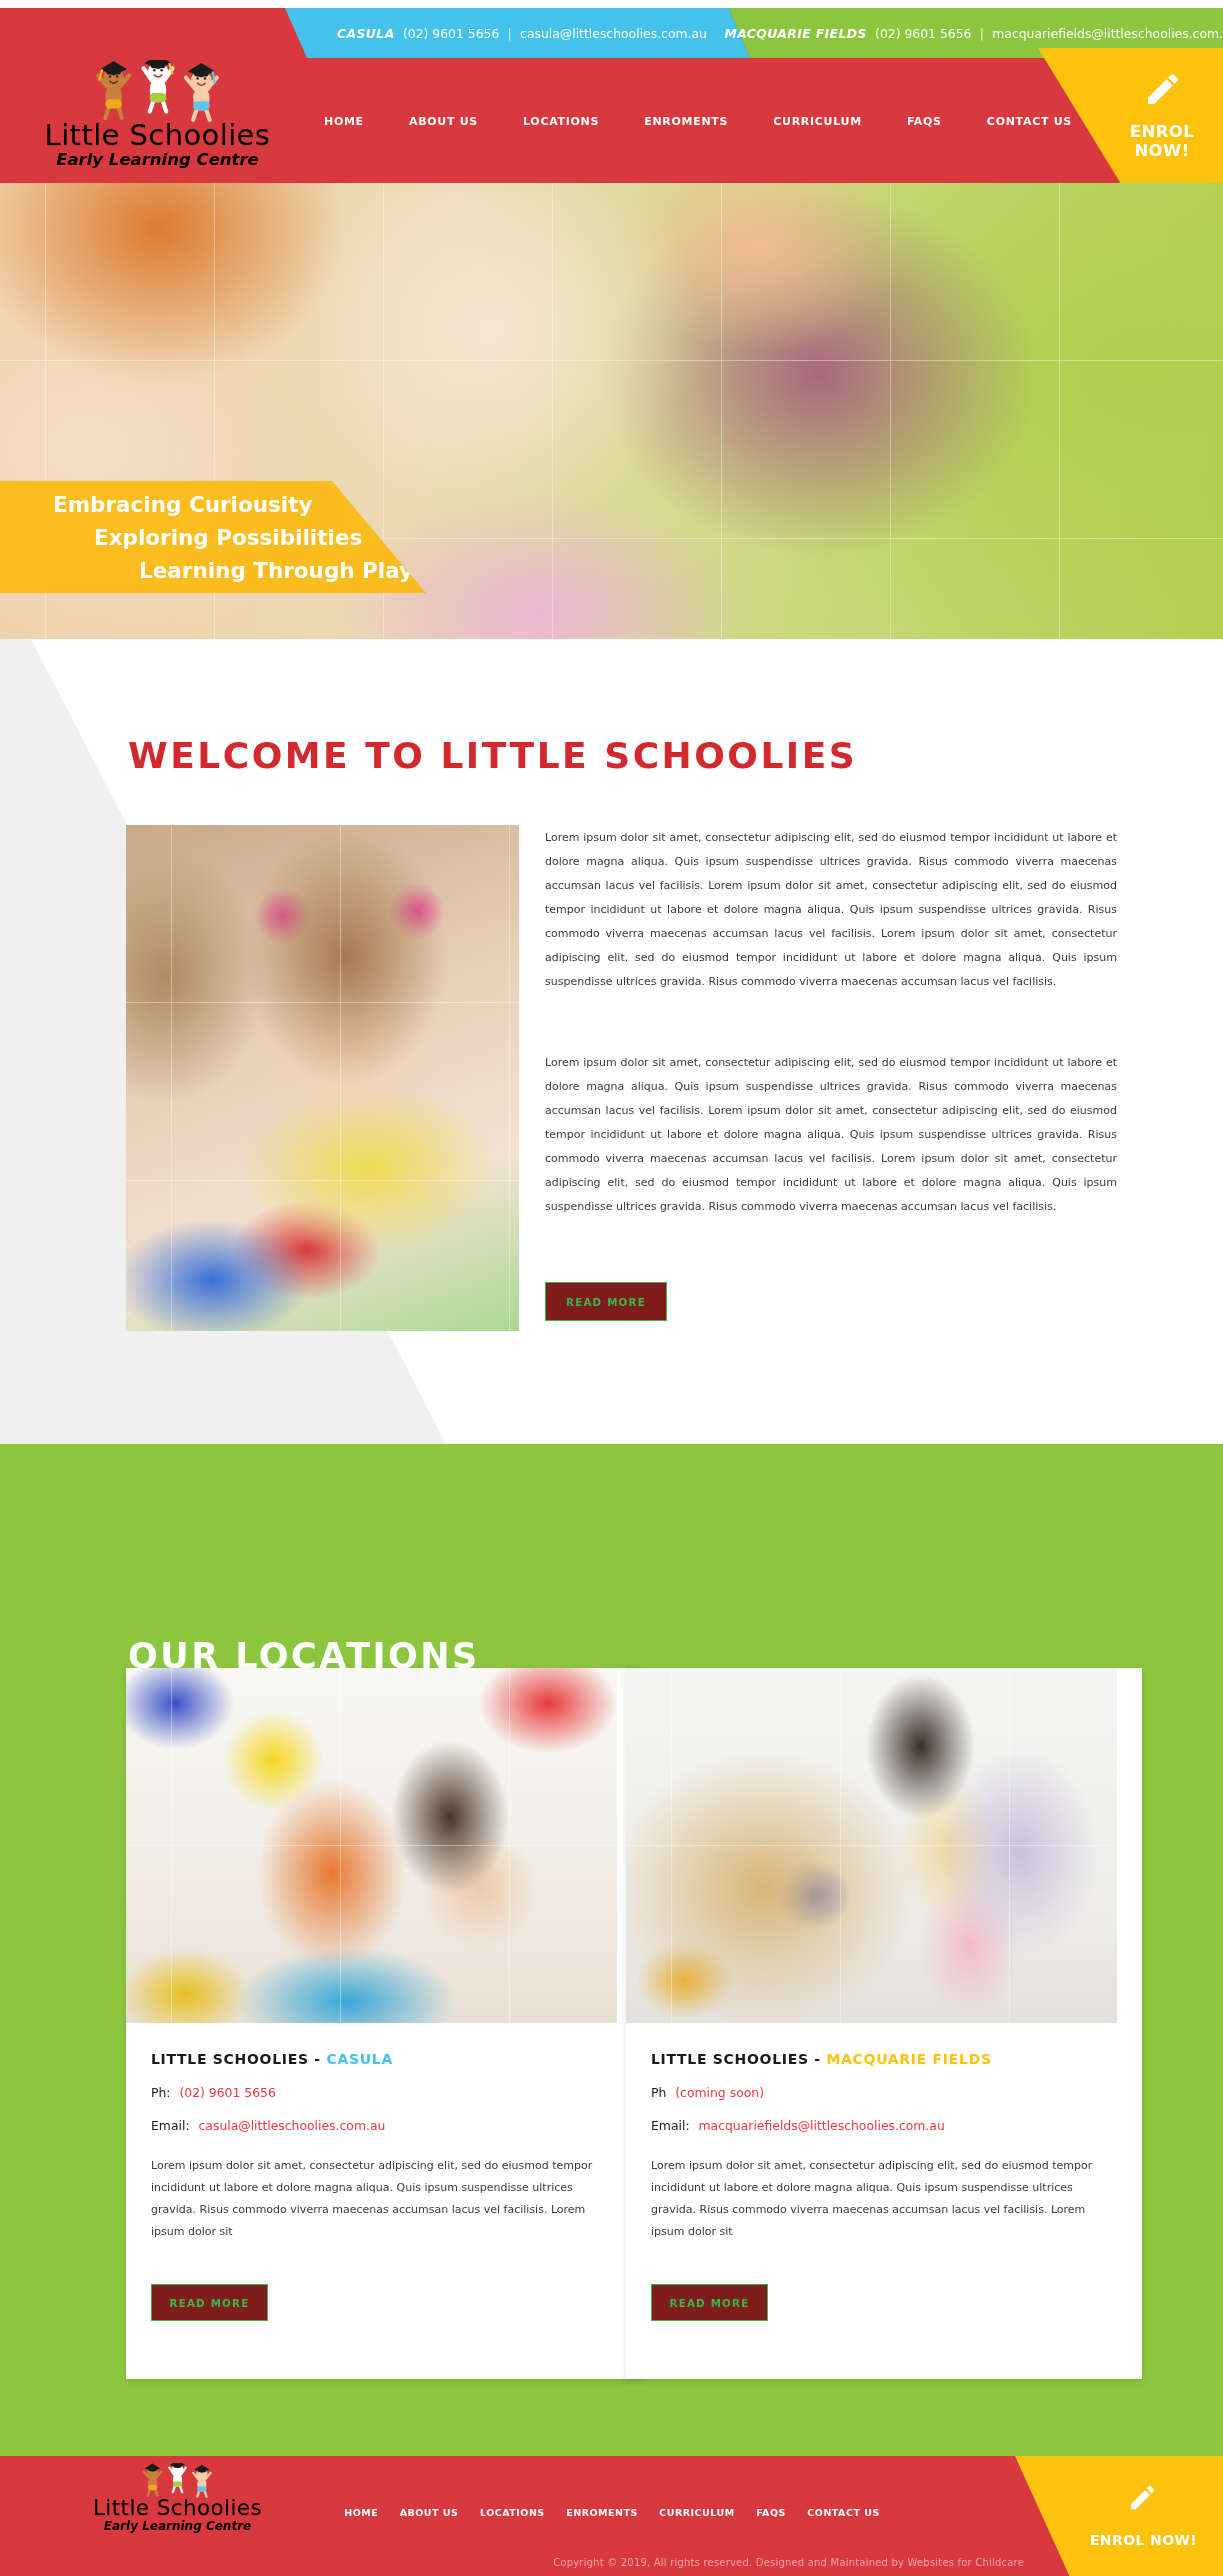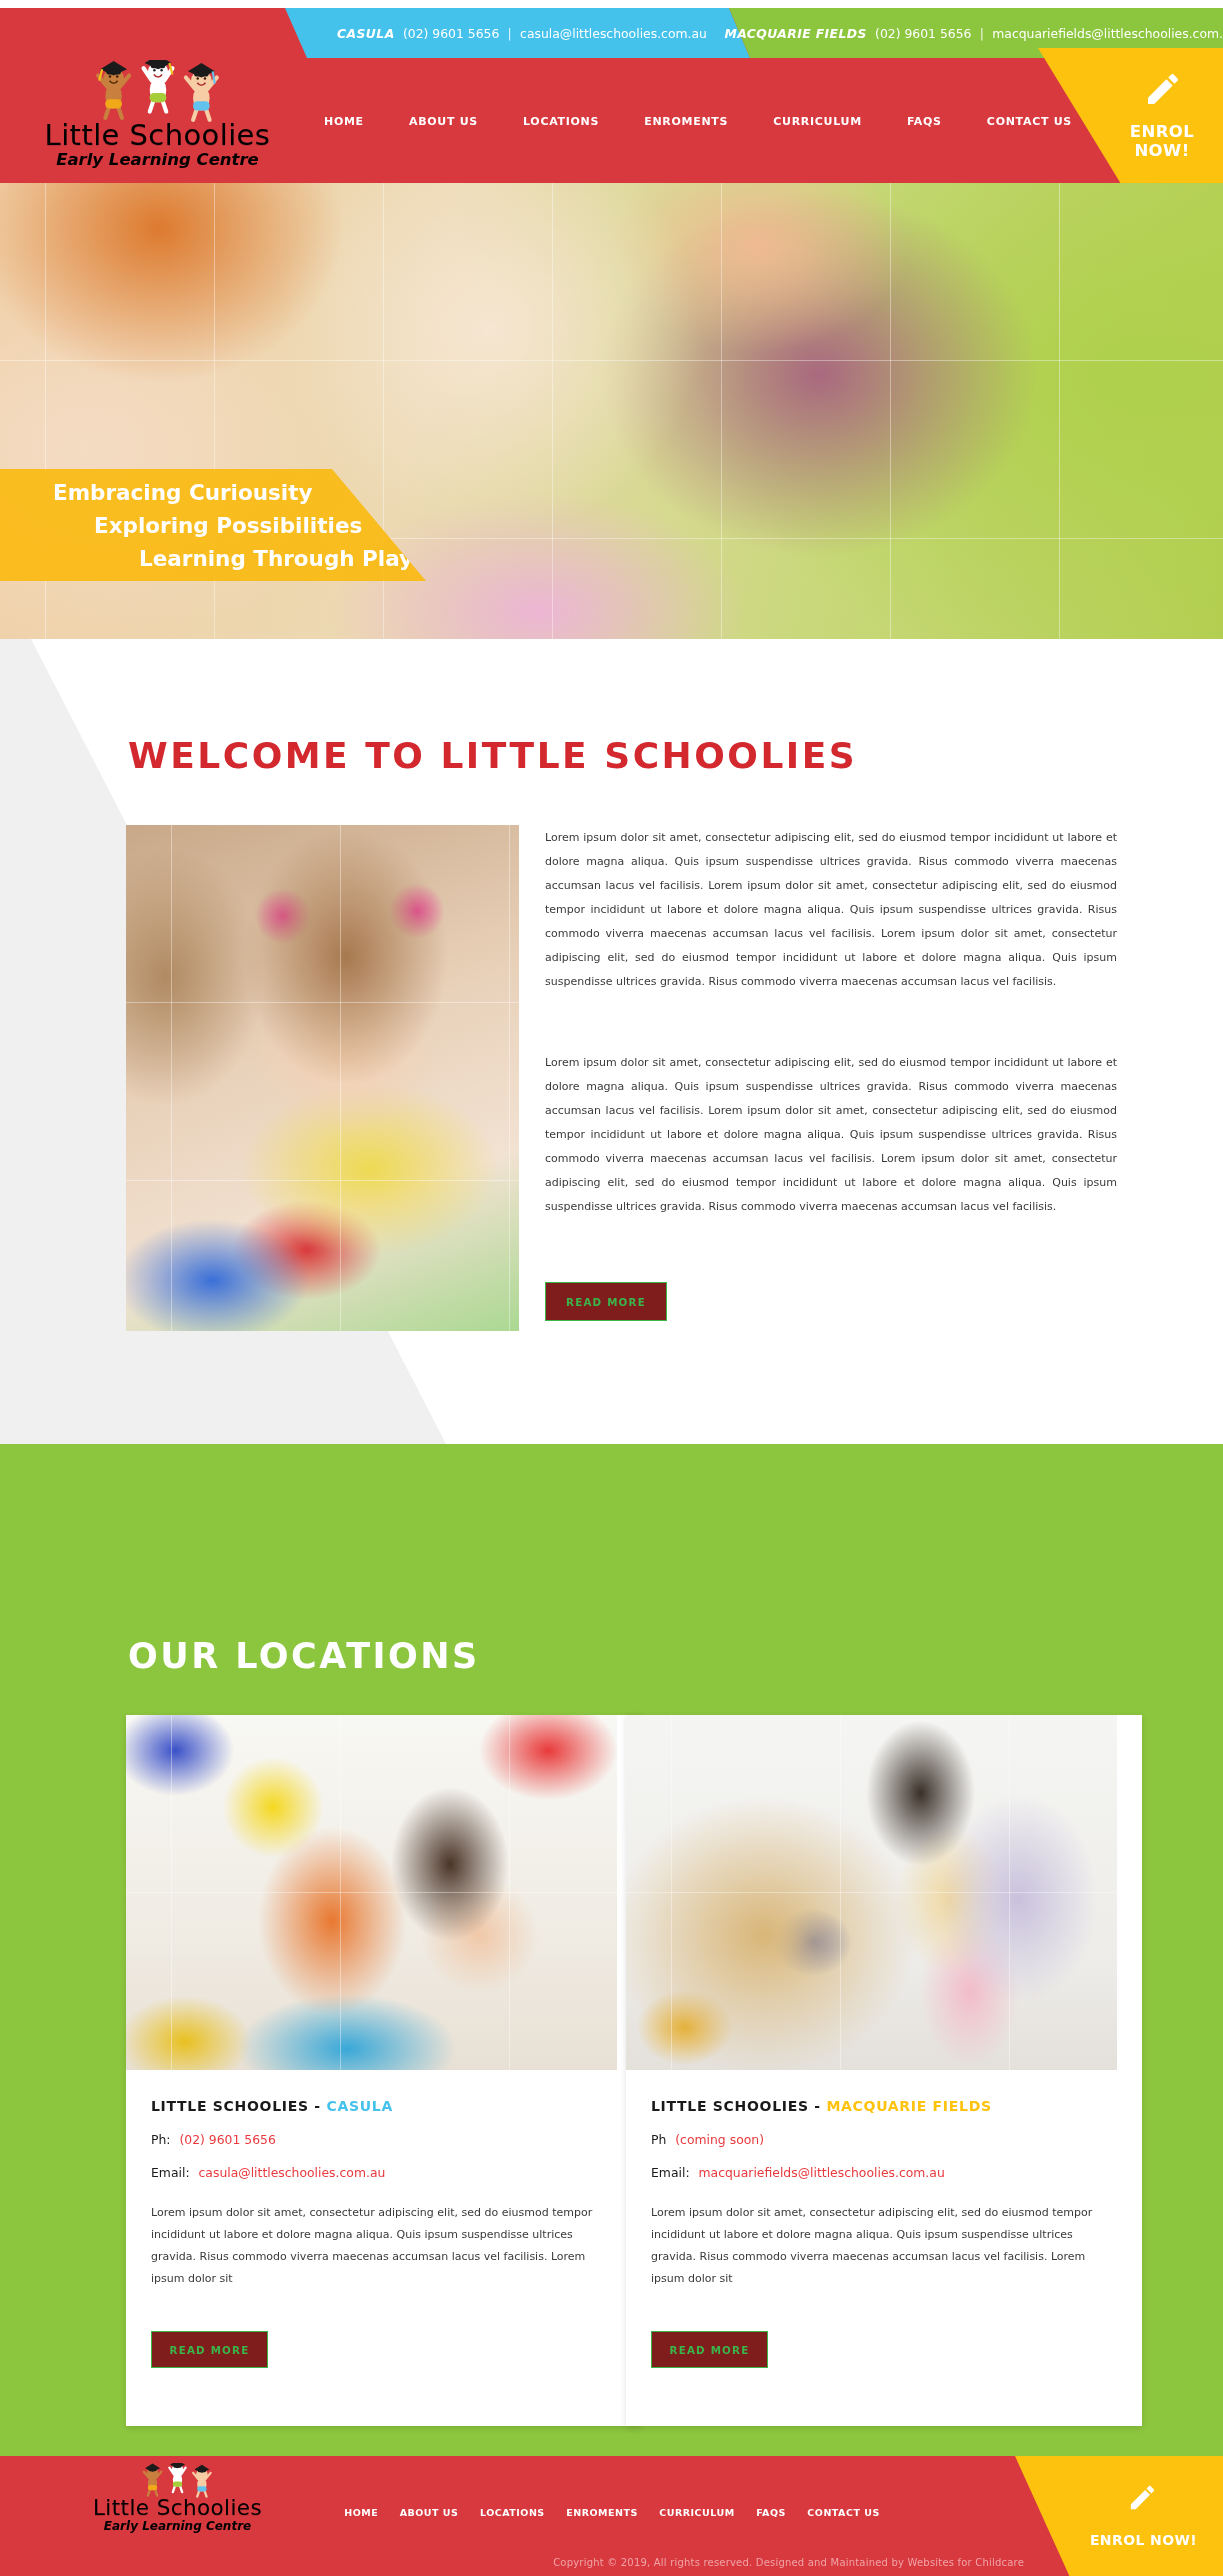--- a/index.html
+++ b/index.html
@@ -54,21 +54,21 @@
       radial-gradient(ellipse 248px 174px at 62% 14%, #f0ba92 0%, rgba(240,186,146,0) 60%),
       radial-gradient(ellipse 397px 331px at 67% 42%, #a9687f 0%, rgba(169,104,127,0) 55%),
       radial-gradient(ellipse 612px 430px at 93% 42%, #aed04b 0%, rgba(174,208,75,0) 72%),
       radial-gradient(ellipse 347px 198px at 44% 94%, #ecb6d4 0%, rgba(236,182,212,0) 60%),
       linear-gradient(100deg, #f0d0a8 0%, #ecd9b2 35%, #c9d87b 68%, #b4cf52 100%);
   }
   .grid-overlay { position:absolute; inset:0;
       background-image:linear-gradient(rgba(255,255,255,.38) 0.8px, transparent 0.8px),
                        linear-gradient(90deg, rgba(255,255,255,.38) 0.8px, transparent 0.8px);
       background-size:169px 178px; background-position:45px 177px; }
-  .hero-banner { position:absolute; left:0; top:286px; width:426px; height:112px;
+  .hero-banner { position:absolute; left:0; top:298px; width:426px; height:112px;
       background:rgba(250,184,10,.88);
       clip-path:polygon(0 0, 332px 0, 426px 112px, 0 112px);
       color:#ffffff; font-size:21.5px; font-weight:bold; padding-top:7.4px; }
   .hero-line { line-height:33px; white-space:nowrap; }
   .hero-line1 { padding-left:53px; }
   .hero-line2 { padding-left:94px; }
   .hero-line3 { padding-left:139px; }
 
   
   .gray-wedge { position:absolute; left:0; top:631px; width:450px; height:805px; background:#f0f0f0;
@@ -94,21 +94,21 @@
   .welcome-p2 { top:1043px; }
   .read-more { position:absolute; background:#7f1d1d; border:1.7px solid #39b54a; color:#39b54a;
       font-family:"DejaVu Sans", sans-serif; font-size:10.3px; font-weight:bold; letter-spacing:1.2px;
       cursor:pointer; }
   .welcome-btn { left:545px; top:1274px; width:122px; height:39px; }
 
   
   .locations-bg { position:absolute; left:0; top:1436px; width:1223px; height:1012px; background:#8cc63e; }
   .locations-title { position:absolute; left:128px; top:1628px; color:#ffffff; font-size:35px; font-weight:bold;
       letter-spacing:2.5px; white-space:nowrap; }
-  .loc-card { position:absolute; top:1707px; width:516px; height:711px; background:#ffffff;
+  .loc-card { position:absolute; top:1660px; width:516px; height:711px; background:#ffffff;
       box-shadow:0 1.7px 6.6px rgba(0,0,0,.12); }
   .loc-card-1 { left:126px; }
   .loc-card-2 { left:626px; }
   .card-photo { position:relative; width:491px; height:355px; overflow:hidden; }
   .card-photo-1 {
     background-color:#f5f3ee;
     background-image:
       radial-gradient(circle 70px at 30% 26%, #f5d820 0%, rgba(245,216,32,0) 72%),
       radial-gradient(ellipse 91px 70px at 10% 10%, #3a50c8 0%, rgba(58,80,200,0) 65%),
       radial-gradient(ellipse 116px 83px at 86% 10%, #e83a3a 0%, rgba(232,58,58,0) 60%),

